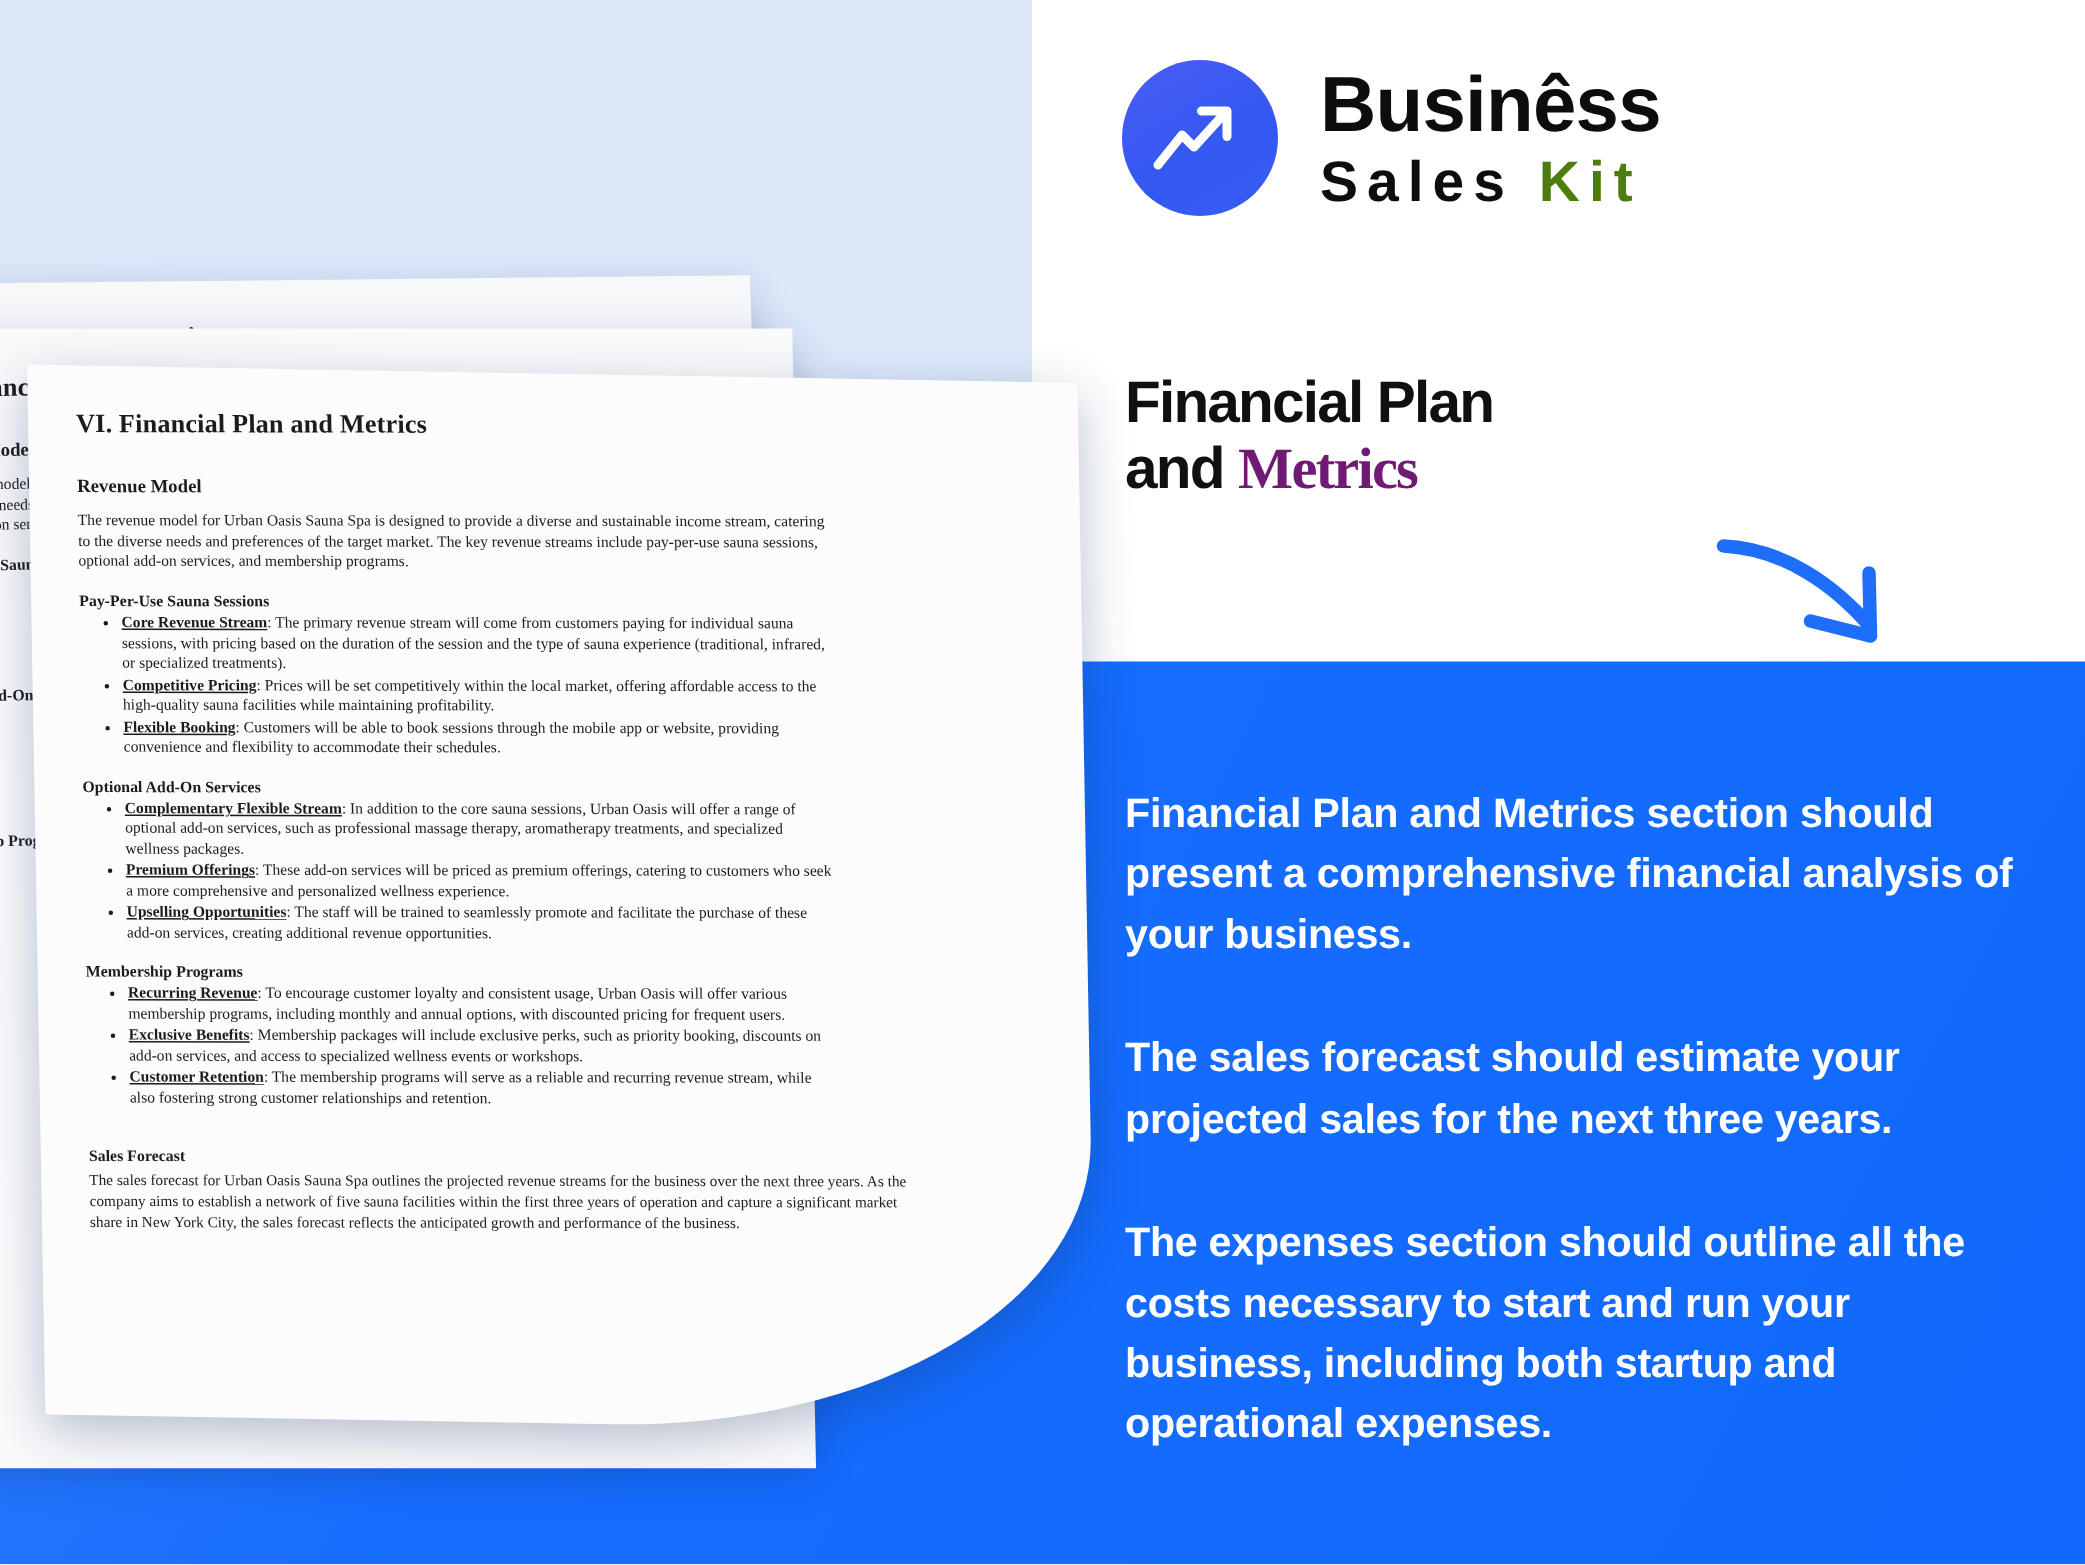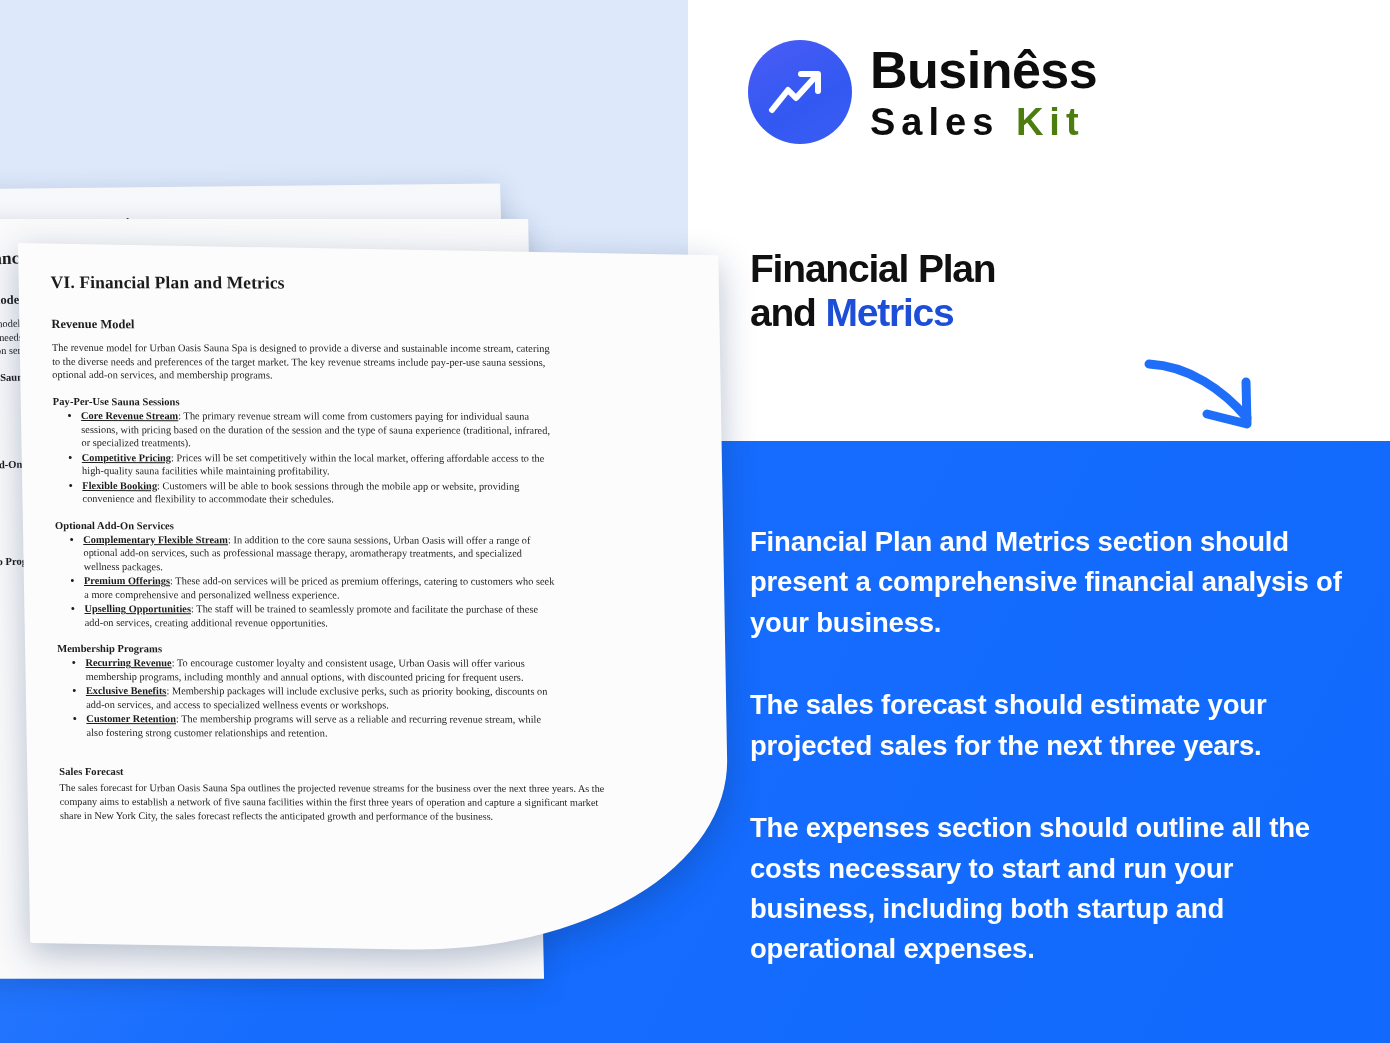--- a/index.html
+++ b/index.html
@@ -136,21 +136,21 @@
     width: 545px;
   }
 
   
   .logo {
     position: absolute;
     left: 748px;
     top: 40px;
     display: flex;
     align-items: center;
-    gap: 18px;
+    gap: 28px;
   }
   .logo-mark {
     width: 104px;
     height: 104px;
     border-radius: 50%;
     background: #3d58f0;
     background: linear-gradient(150deg, #4a5cf5 0%, #3358f2 60%, #3a5ef3 100%);
     display: flex;
     align-items: center;
     justify-content: center;
@@ -181,21 +181,21 @@
     position: absolute;
     left: 750px;
     top: 247px;
     width: 560px;
     font-size: 39px;
     font-weight: bold;
     line-height: 1.13;
     color: #101010;
     letter-spacing: -1.2px;
   }
-  .headline .accent { color: #1d4ed8; }
+  .headline .accent { color: #701a75; font-family: Liberation Serif, serif; }
 
   .arrow-wrap {
     position: absolute;
     left: 1143px;
     top: 352px;
     width: 160px;
     height: 95px;
   }
 
   

